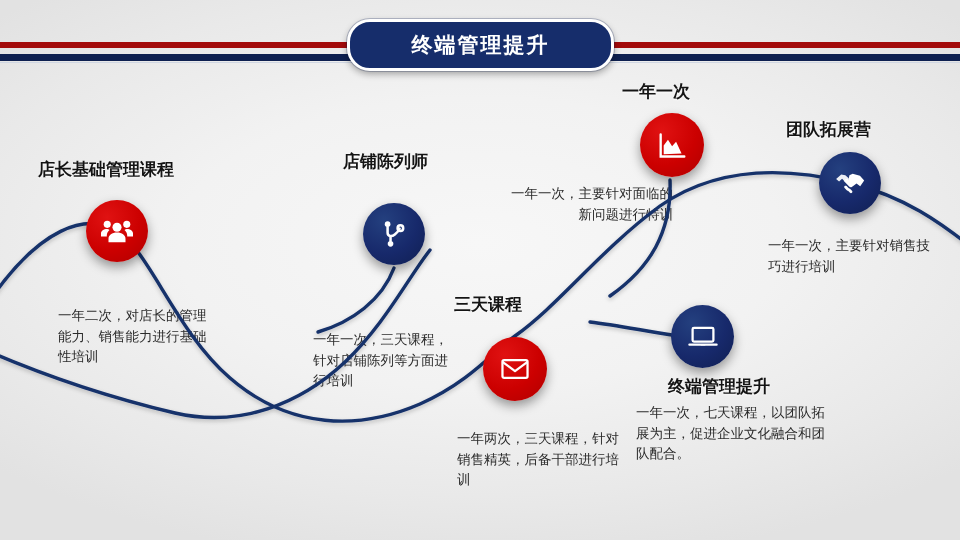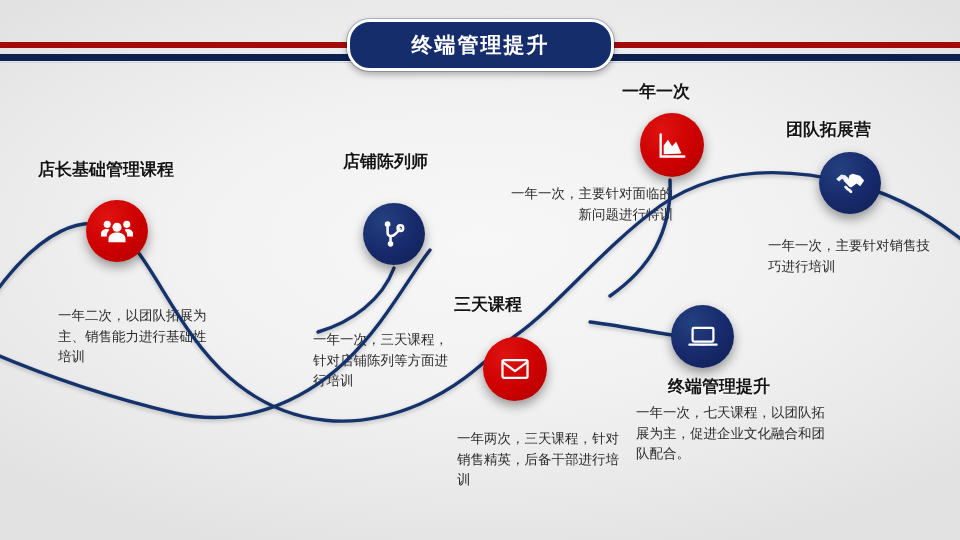--- a/index.html
+++ b/index.html
@@ -131,21 +131,21 @@
         <circle cx="12" cy="9.4" r="3.2"></circle>
         <circle cx="5.1" cy="7.3" r="2.5"></circle>
         <circle cx="18.9" cy="7.3" r="2.5"></circle>
         <path d="M12 13.1c-3.5 0-6 1.9-6 4.3V20h12v-2.6c0-2.4-2.5-4.3-6-4.3z"></path>
         <path d="M5.1 10.6c-2.6 0-4.4 1.4-4.4 3.2v2.1h4.1v-.6c0-1.6.7-3 1.9-4-.5-.4-1-.7-1.6-.7z"></path>
         <path d="M18.9 10.6c-.6 0-1.1.3-1.6.7 1.2 1 1.9 2.4 1.9 4v.6h4.1v-2.1c0-1.8-1.8-3.2-4.4-3.2z"></path>
       </svg>
     </span>
   </div>
 </div>
-<div class="node-desc" id="d-1">一年二次，以团队拓展为主、销售能力进行基础性培训</div>
+<div class="node-desc" id="d-1">一年二次，对店长的管理能力、销售能力进行基础性培训</div>
 
 <div class="node-title" id="t-2">店铺陈列师</div>
 <div class="node" id="node-2">
   <div class="circle navy">
     <span>
       <svg width="32" height="32" viewBox="0 0 24 24" fill="none" stroke="#fff" stroke-width="1.9" stroke-linecap="round">
         <circle cx="7.2" cy="4.6" r="2.1" fill="#fff" stroke="none"></circle>
         <circle cx="16.8" cy="7.6" r="2.1" fill="none"></circle>
         <circle cx="9.4" cy="19.4" r="2.1" fill="#fff" stroke="none"></circle>
         <path d="M7.2 6.7v4.4c0 3 3.3 2.9 5.4 1.2 1.9-1.5 3.1-2.9 3.6-4.3"></path>

